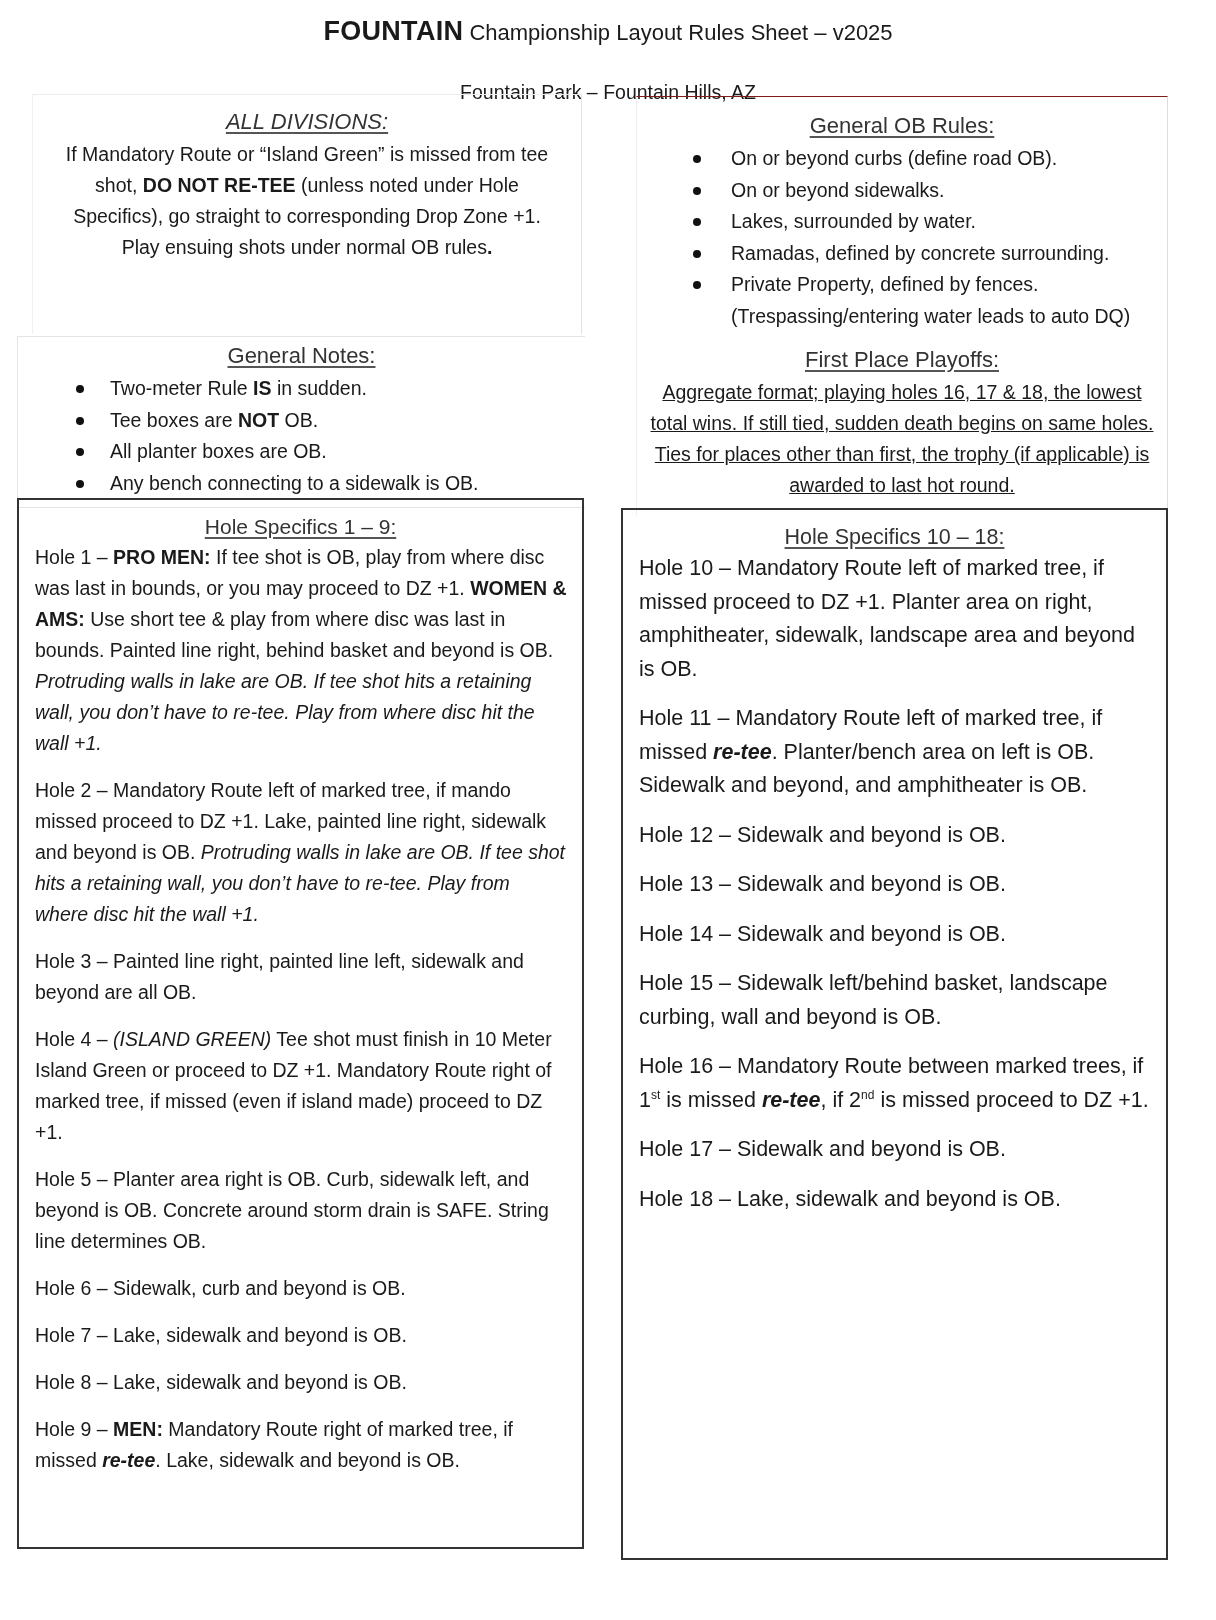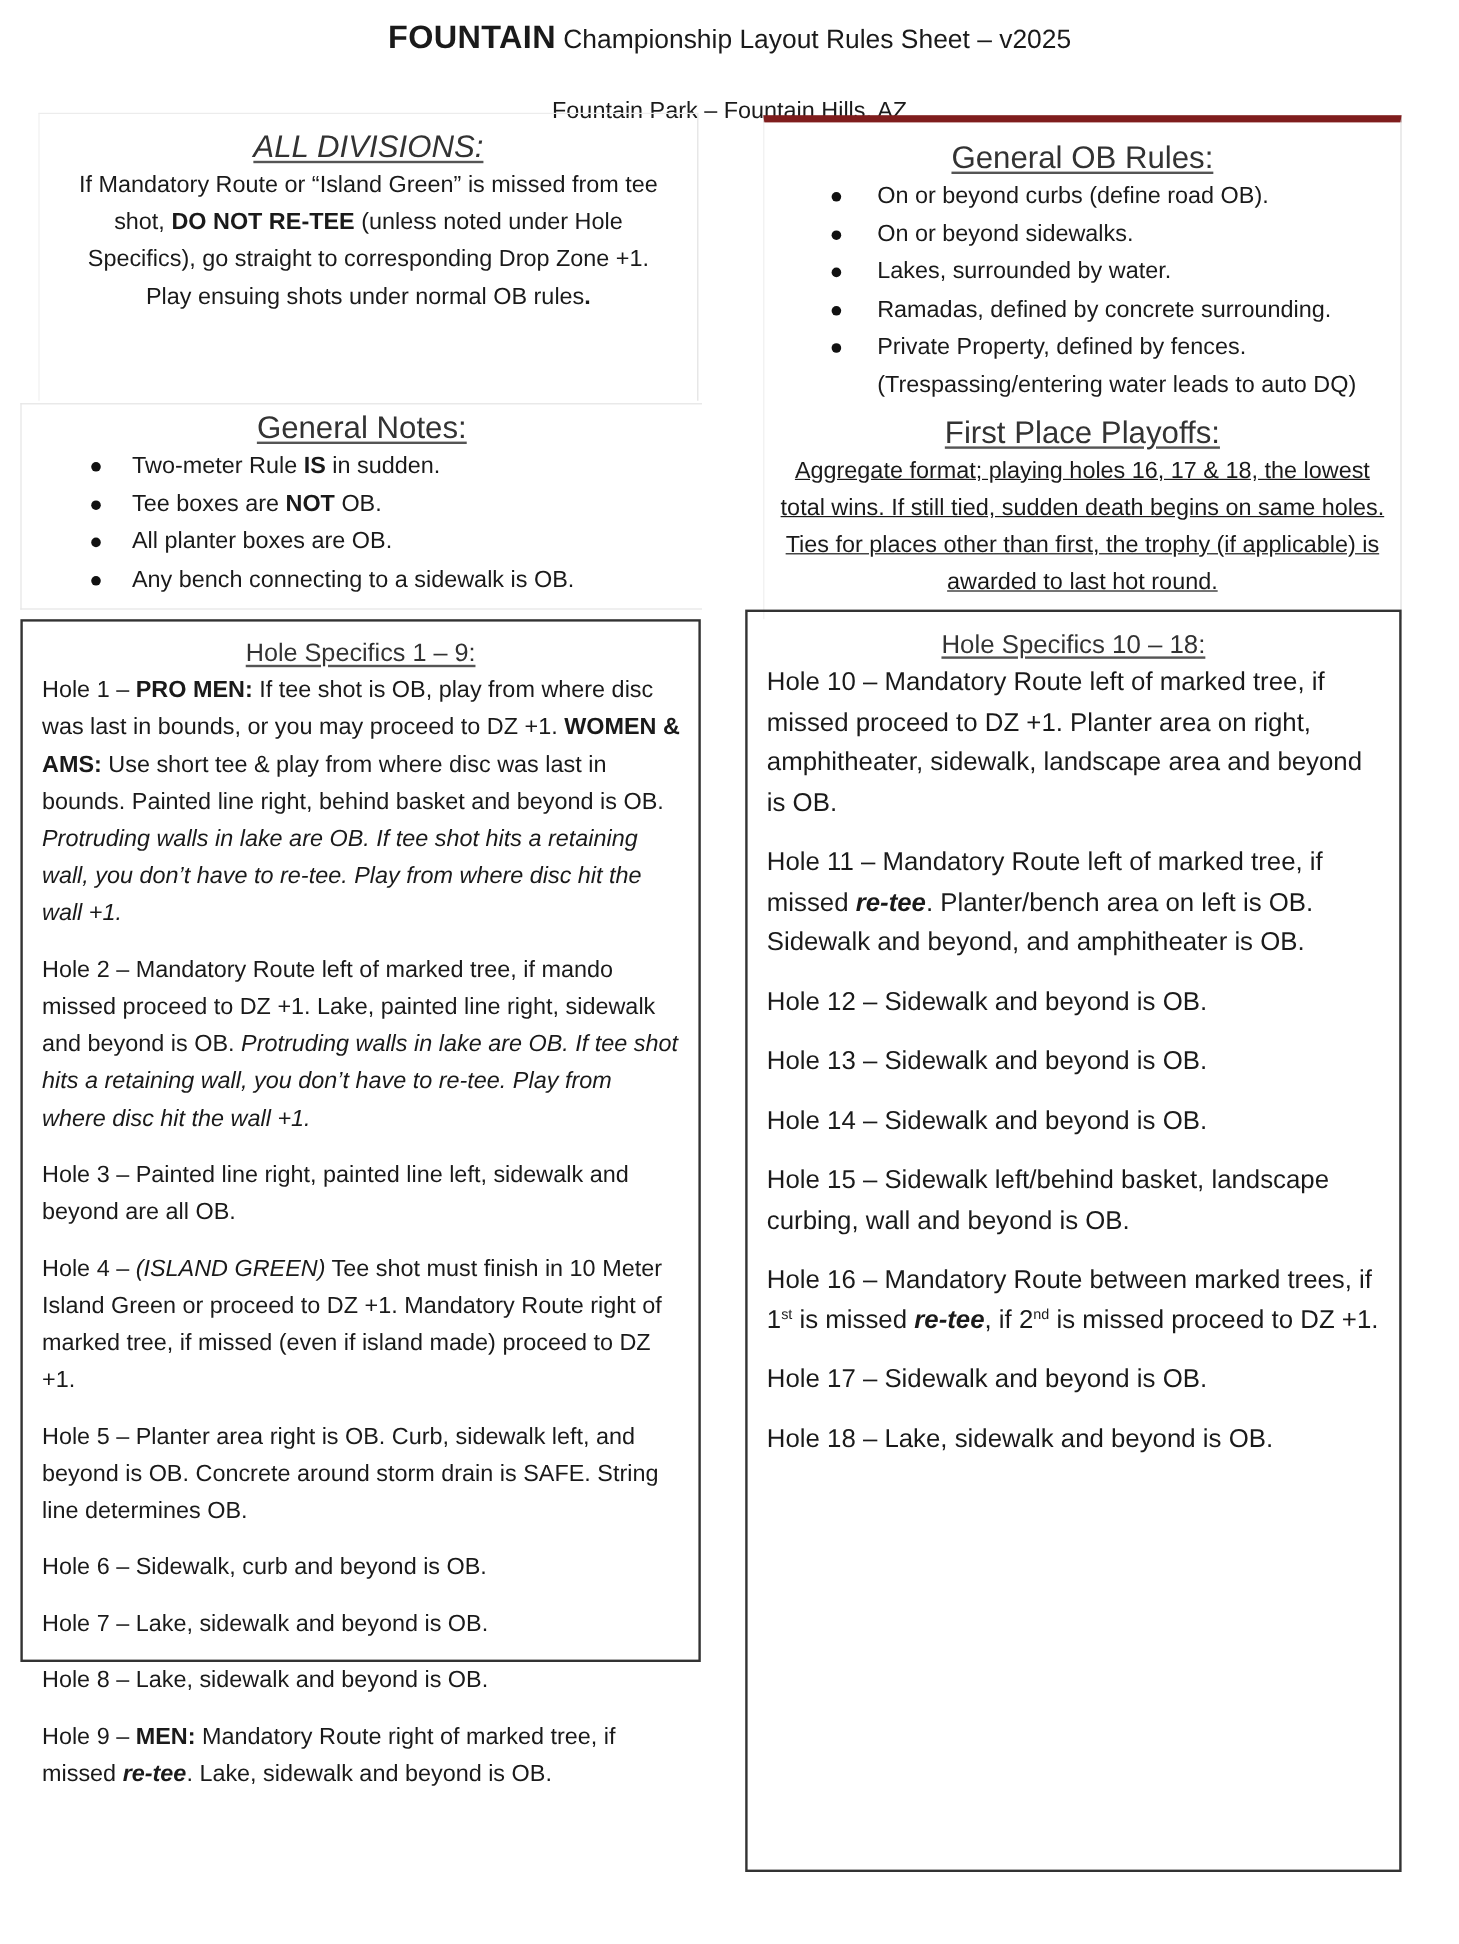--- a/index.html
+++ b/index.html
@@ -14,21 +14,21 @@
     .title .brand { font-weight: bold; font-size: 27px; letter-spacing: 0.3px; }
     .subtitle {
       position: absolute; left: 0; width: 1216px; top: 68px;
       text-align: center; font-size: 19.5px; line-height: 28px; margin-top: 10px;
     }
     .box { position: absolute; box-sizing: border-box; }
     .dark { border: 2px solid #333333; }
 
     .heading {
       text-align: center; text-decoration: underline; text-decoration-color: #555;
-      text-underline-offset: 3px; font-size: 26px; line-height: 30px; color: #333;
+      text-underline-offset: 3px; font-size: 22px; line-height: 30px; color: #333;
     }
     .heading.italic { font-style: italic; }
     .para { font-size: 19.5px; line-height: 31px; text-align: center; }
     ul.bullets { list-style: none; margin: 0; padding: 0; }
     ul.bullets li { position: relative; font-size: 19.5px; line-height: 31.5px; }
     ul.bullets li .dot {
       position: absolute; width: 8px; height: 8px; border-radius: 50%; background: #111;
       top: 12px;
     }
 
@@ -37,40 +37,40 @@
     b { font-weight: bold; }
     i { font-style: italic; }
     sup { font-size: 12px; line-height: 0; vertical-align: super; }
 
     
     #all-div { left: 32px; top: 94px; width: 550px; height: 240px; border-top:1px solid #ececec; border-left:1px solid #f0f0f0; border-right: 1px solid #e2e2e2; border-bottom:none; }
     #all-div .heading { position: absolute; top: 12px; left: 0; width: 100%; }
     #all-div .para { position: absolute; top: 44px; left: 0; width: 100%; }
 
     
-    #gen-ob { left: 636px; top: 96px; width: 532px; height: 420px; border-top:6px solid #7f1d1d; border-right: 1px solid #dedede; border-left:1px solid #efefef; border-bottom:none;}
+    #gen-ob { left: 636px; top: 96px; width: 532px; height: 420px; border-top:1px solid #7f1d1d; border-right: 1px solid #dedede; border-left:1px solid #efefef; border-bottom:none;}
     #gen-ob .heading { position: absolute; top: 14px; left: 0; width: 100%; }
     #gen-ob ul { position: absolute; top: 46px; left: 0; width: 100%; }
     #gen-ob ul li { padding-left: 94px; }
     #gen-ob ul li .dot { left: 56px; }
     #gen-ob ul li.cont { padding-left: 94px; }
 
     
     #playoffs-heading { position: absolute; left: 636px; top: 345px; width: 532px; }
     #playoffs-text { position: absolute; left: 636px; top: 377px; width: 532px; }
 
     
     #gen-notes { left: 17px; top: 336px; width: 568px; height: 172px; border-top:1px solid #e4e4e4; border-left:1px solid #e4e4e4; border-right:none; border-bottom:1px solid #e4e4e4;}
     #gen-notes .heading { position: absolute; top: 4px; left: 0; width: 100%; }
     #gen-notes ul { position: absolute; top: 36px; left: 0; width: 100%; }
     #gen-notes ul li { padding-left: 92px; }
     #gen-notes ul li .dot { left: 58px; }
 
     
-    #holes-left { left: 17px; top: 516px; width: 567px; height: 869px; }
+    #holes-left { left: 17px; top: 498px; width: 567px; height: 1051px; }
     #holes-right { left: 621px; top: 508px; width: 547px; height: 1052px; }
     #holes-left .heading { margin-top: 12px; font-size: 21px; }
     #holes-right .heading { margin-top: 12px; font-size: 21.5px; }
     #holes-left .list { padding: 0 14px 0 16px; margin-top: 0; }
     #holes-right .list { padding: 0 14px 0 16px; margin-top: 0; }
   </style>
 </head>
 <body>
 
 <div class="title">

